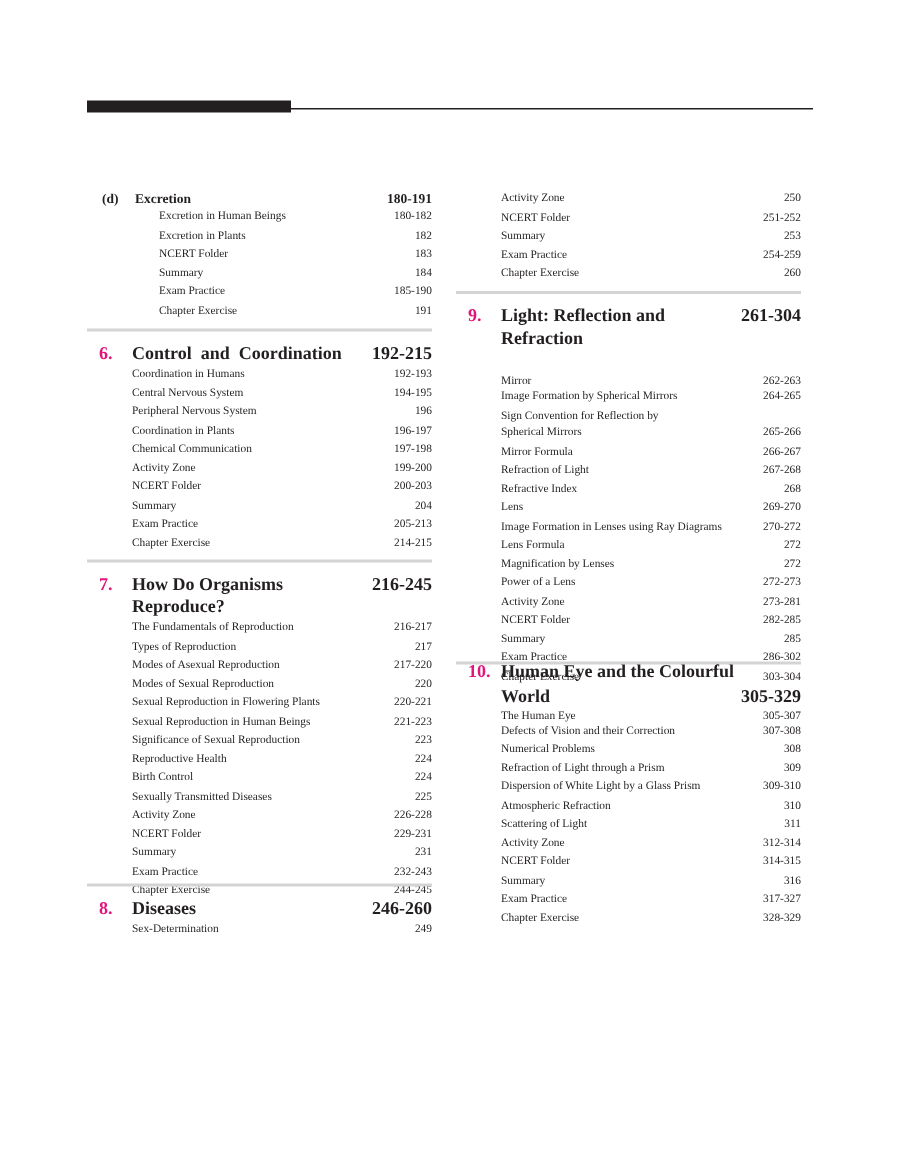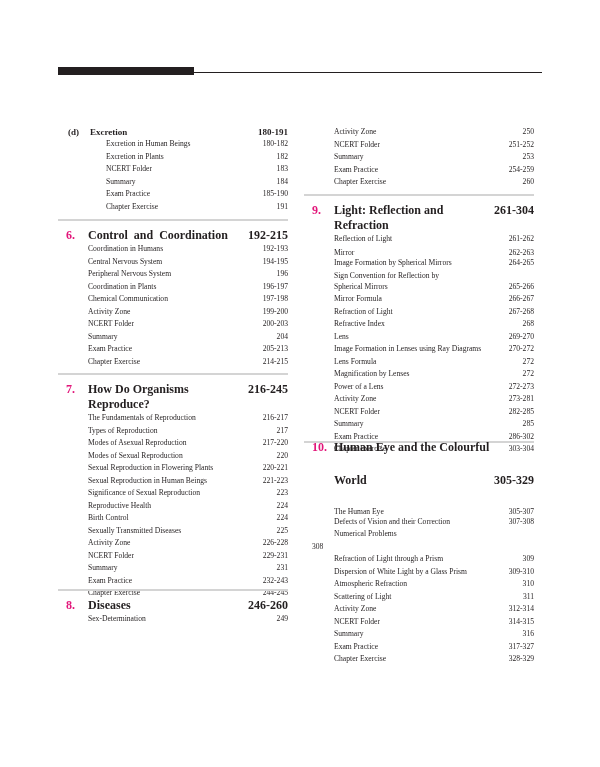--- a/index.html
+++ b/index.html
@@ -222,25 +222,21 @@
       </div>
   </div>
   <div class="divider" style="top:194px;"></div>
 
   <div class="block" style="top:203px;">
     <div class="ch-head">
       <span class="ch-num">9.</span>
       <span class="ch-title">Light: Reflection and Refraction</span>
       <span class="ch-pages">261-304</span>
     </div>
-    <div class="row">
-        <span class="t">Reflection of Light</span>
-        <span class="p">261-262</span>
-      </div>
-    <div class="row tight" style="margin-top:2px;">
+    <div class="row tight" style="margin-top:16px;">
         <span class="t">Mirror</span>
         <span class="p">262-263</span>
       </div>
     <div class="row tight">
         <span class="t">Image Formation by Spherical Mirrors</span>
         <span class="p">264-265</span>
       </div>
     <div class="row" style="line-height:11px;margin-top:2px;">
         <span class="t">Sign Convention for Reflection by</span>
         <span class="p"></span>
@@ -302,34 +298,34 @@
         <span class="p">303-304</span>
       </div>
   </div>
   <div class="divider" style="top:441px;"></div>
 
   <div class="block" style="top:440px;">
     <div class="ch-head">
       <span class="ch-num">10.</span>
       <span class="ch-title">Human Eye and the Colourful</span>
     </div>
-    <div class="ch-head" style="margin-top:18px;">
+    <div class="ch-head" style="margin-top:2px;">
       <span class="ch-num"></span>
       <span class="ch-title">World</span>
       <span class="ch-pages">305-329</span>
     </div>
-    <div class="row tight" style="margin-top:19px;">
+    <div class="row tight" style="margin-top:0;">
         <span class="t">The Human Eye</span>
         <span class="p">305-307</span>
       </div>
     <div class="row tight">
         <span class="t">Defects of Vision and their Correction</span>
         <span class="p">307-308</span>
       </div>
-    <div class="row" style="margin-top:1px;flex-direction:column;">
+    <div class="row" style="margin-top:1px;">
         <span class="t">Numerical Problems</span>
         <span class="p">308</span>
       </div>
     <div class="row">
         <span class="t">Refraction of Light through a Prism</span>
         <span class="p">309</span>
       </div>
     <div class="row">
         <span class="t">Dispersion of White Light by a Glass Prism</span>
         <span class="p">309-310</span>

